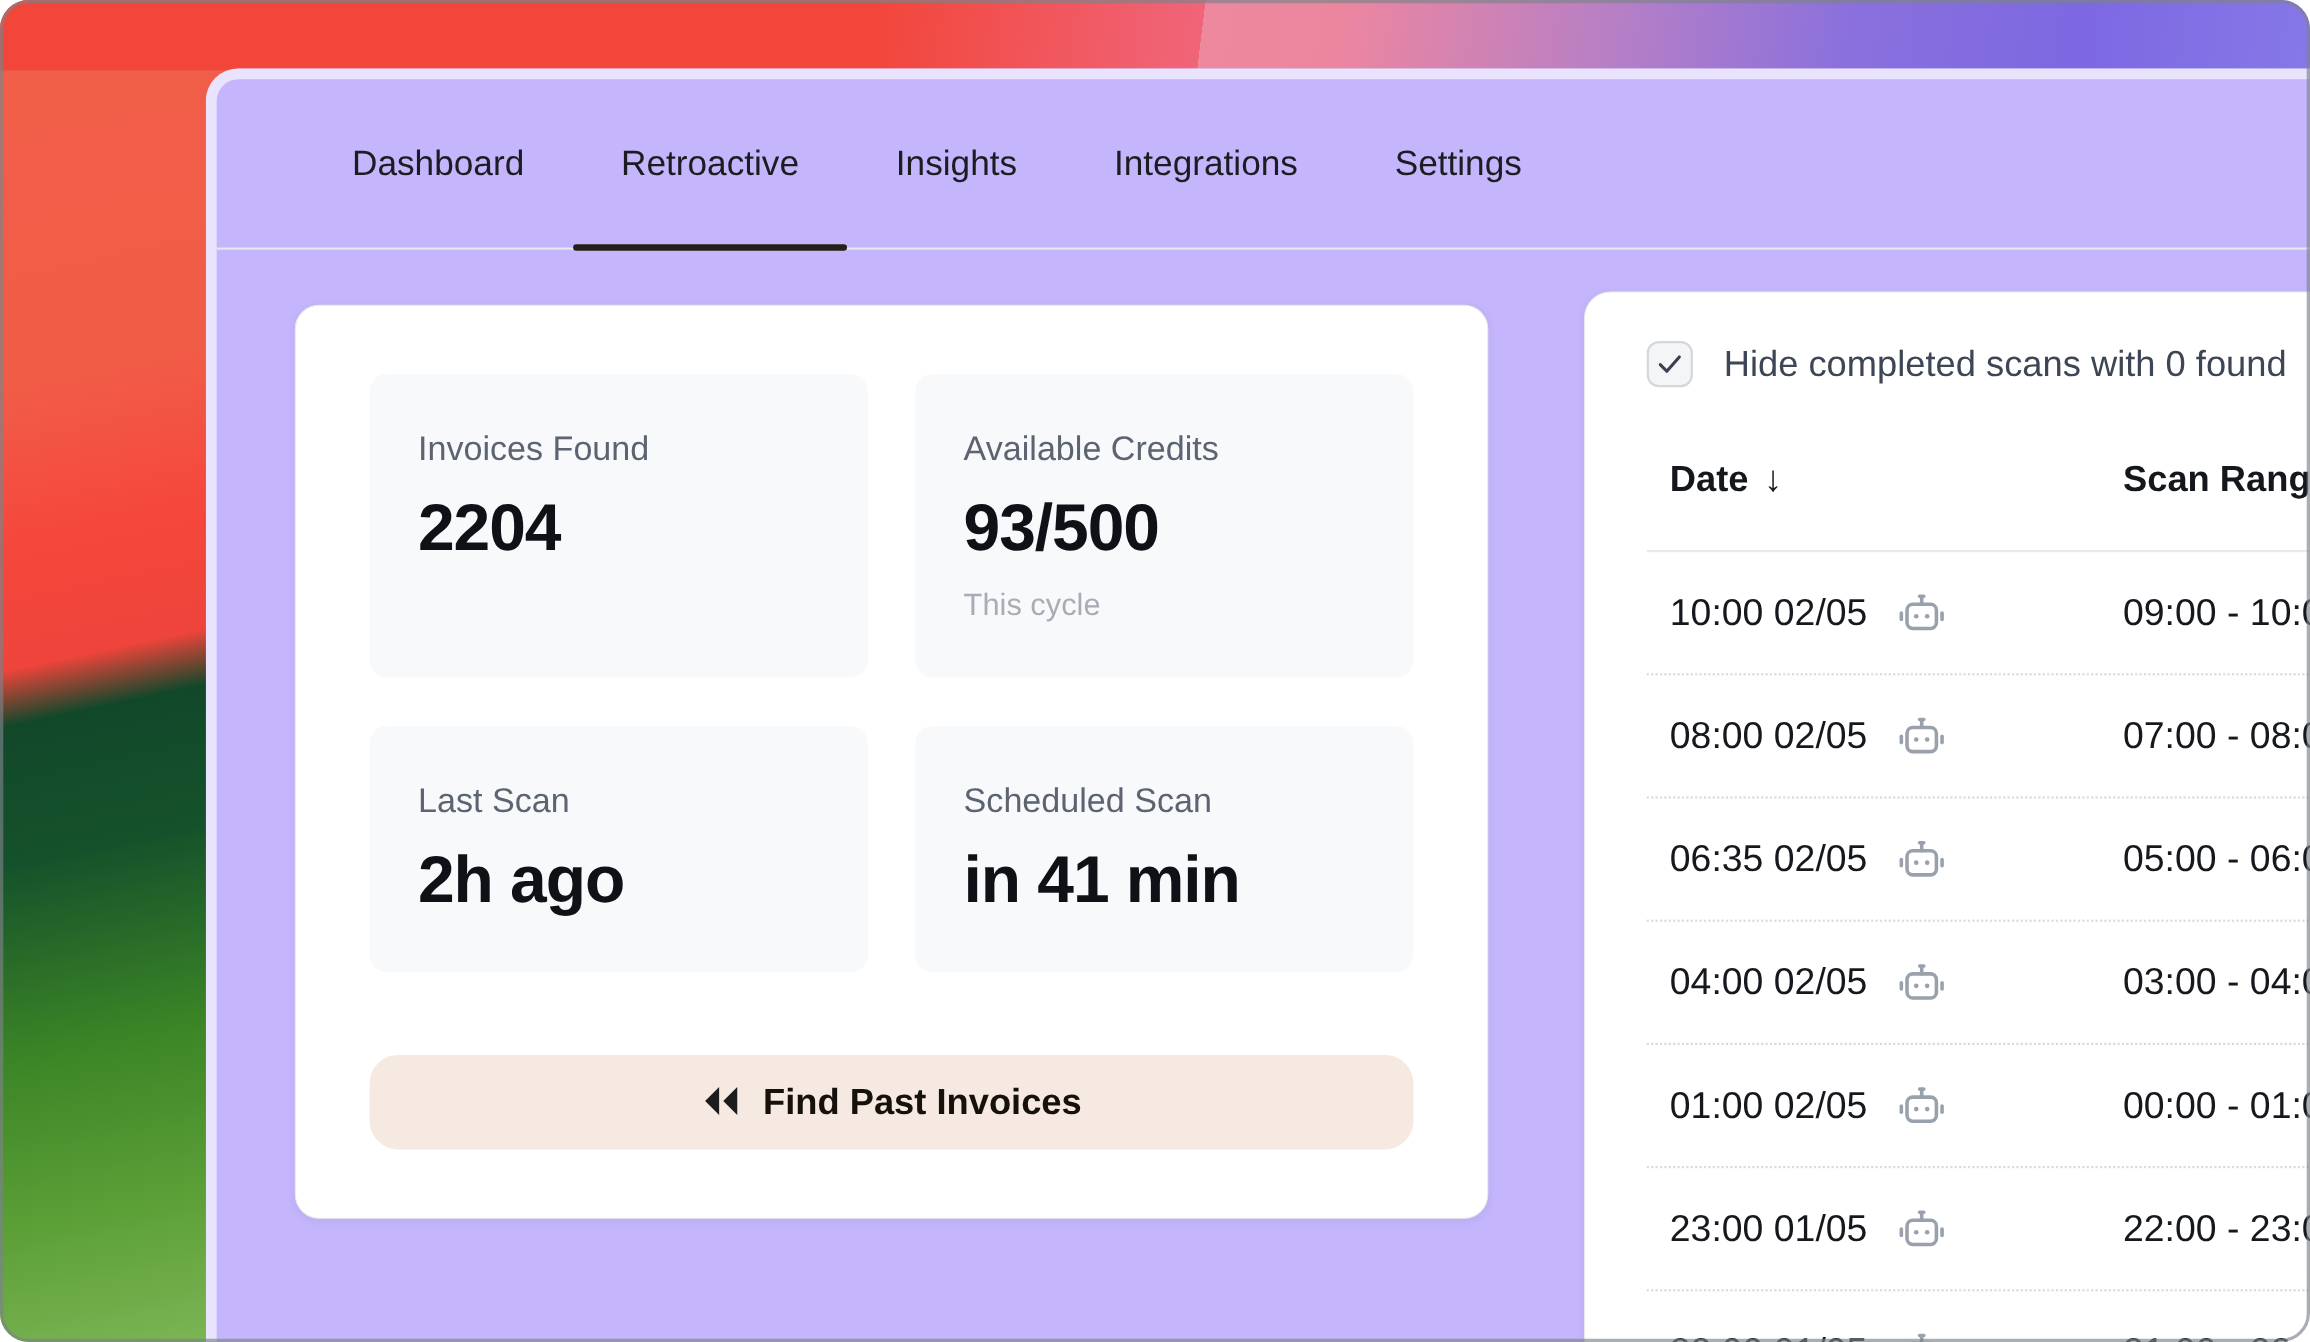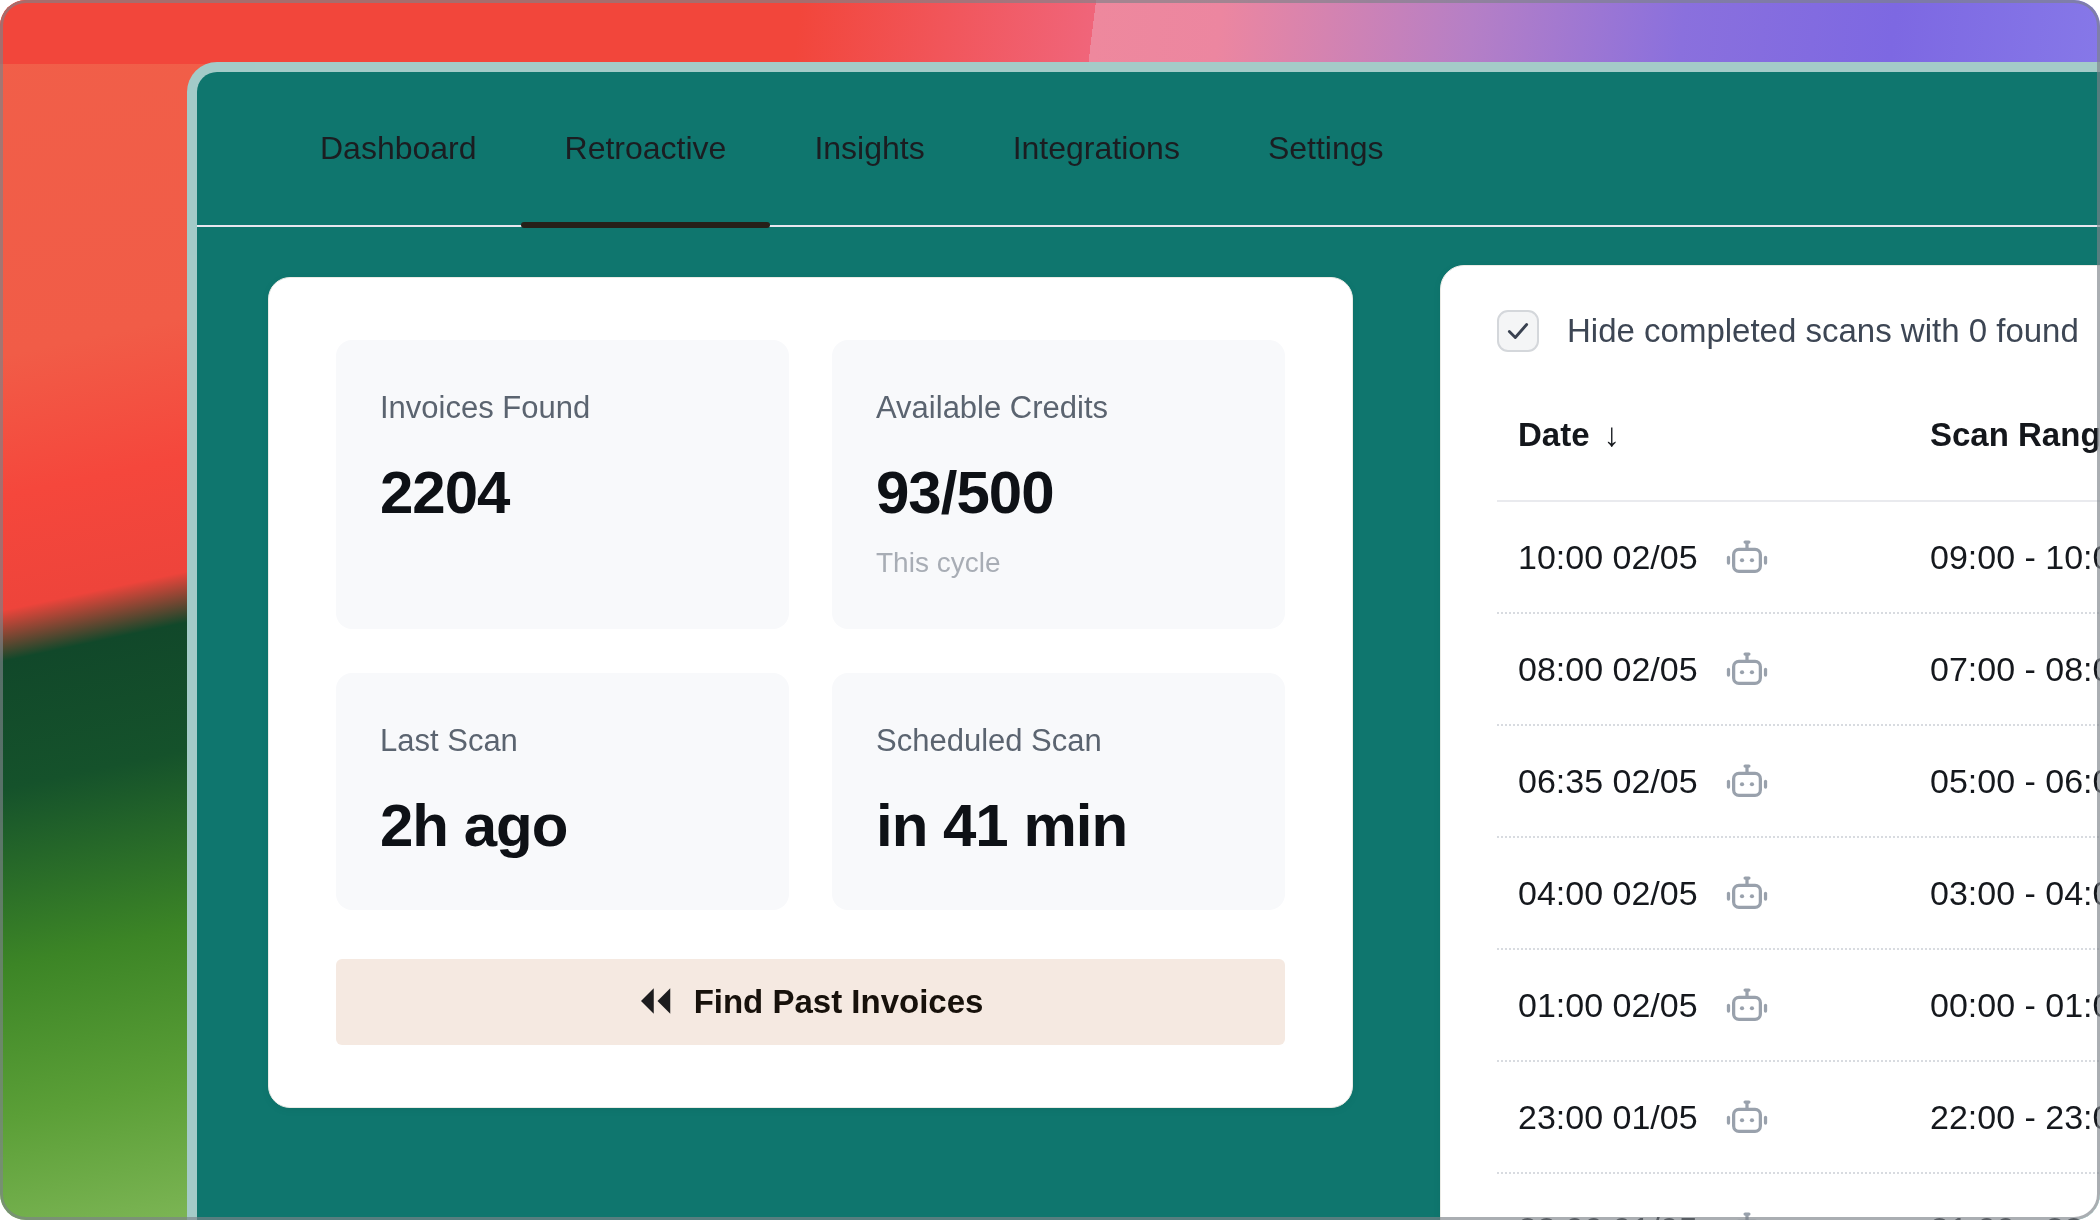--- a/index.html
+++ b/index.html
@@ -16,46 +16,46 @@
     background:linear-gradient(168deg,
       #f15f49 0%, #f15c47 28%, #f5473c 39%, #ee443b 48%,
       #11482a 52%, #15522b 62%, #3c8526 76%, #5b9f37 88%, #7fb757 100%);}
   .wp-top{position:absolute;left:0;top:0;width:2100px;height:64px;
     background:linear-gradient(97deg,
       #f2463b 0%, #f2463b 38%, #f0657a 52%, #ee889d 0, #ec86a0 58%,
       #b57fc6 70%, #8a70dd 80%, #7d68e2 90%, #8678e8 100%);}
 
   
   .window{position:absolute;left:187px;top:62px;right:0;bottom:0;
-    background:#0f766e;border-left:10px solid rgba(255,255,255,.62);
+    background:#c4b5fd;border-left:10px solid rgba(255,255,255,.62);
     border-top:10px solid rgba(255,255,255,.62);border-top-left-radius:30px;}
   .win-content{position:absolute;inset:0;}
 
   
   .navbar{position:absolute;left:0;top:0;right:0;height:153px;display:flex;
     align-items:stretch;padding-left:79px;border-bottom:2px solid #e8e6ef;}
   .tab{display:flex;align-items:center;padding:0 44px;font-size:32px;color:#1b1d21;
     position:relative;cursor:pointer;white-space:nowrap;}
   .tab.active{font-weight:400;}
   .tab.active .underline{position:absolute;left:0;right:0;bottom:-3px;height:6px;
     background:#262019;border-radius:3px;}
 
   
   .card{position:absolute;background:#ffffff;border:1px solid #ebebe6;
     box-shadow:0 2px 8px rgba(25,25,20,.05);}
   .left-card{left:71px;top:205px;width:1085px;height:831px;border-radius:22px;
     box-sizing:border-box;padding:62px 67px;display:flex;flex-direction:column;}
   .tiles{display:grid;grid-template-columns:1fr 1fr;gap:44px 43px;}
   .tile{background:#f8f9fb;border-radius:16px;padding:50px 44px;box-sizing:border-box;}
   .tile-label{font-size:31px;color:#5b6470;}
-  .tile-value{font-size:60px;font-weight:700;color:#0e1116;margin-top:32px;letter-spacing:-1px;}
+  .tile-value{font-size:60px;font-weight:700;color:#0e1116;margin-top:19px;letter-spacing:-1px;}
   .tile-note{font-size:28px;color:#a8adb5;margin-top:20px;}
   .tile-note:empty{display:none;}
 
-  .cta{margin-top:auto;height:86px;border-radius:6px;background:#f5e9e1;border:none;
+  .cta{margin-top:auto;height:86px;border-radius:26px;background:#f5e9e1;border:none;
     display:flex;align-items:center;justify-content:center;gap:20px;cursor:pointer;
     font-family:inherit;}
   .cta-label{font-size:33px;font-weight:700;color:#17110b;}
 
   
   .right-card{left:1243px;top:193px;width:980px;height:1160px;border-radius:24px;
     box-sizing:border-box;padding:44px 0 0 56px;}
   .filter-row{display:flex;align-items:center;gap:28px;}
   .checkbox{width:42px;height:42px;border-radius:11px;background:#f4f5f6;
     border:2px solid #d4d7db;box-sizing:border-box;display:flex;align-items:center;

